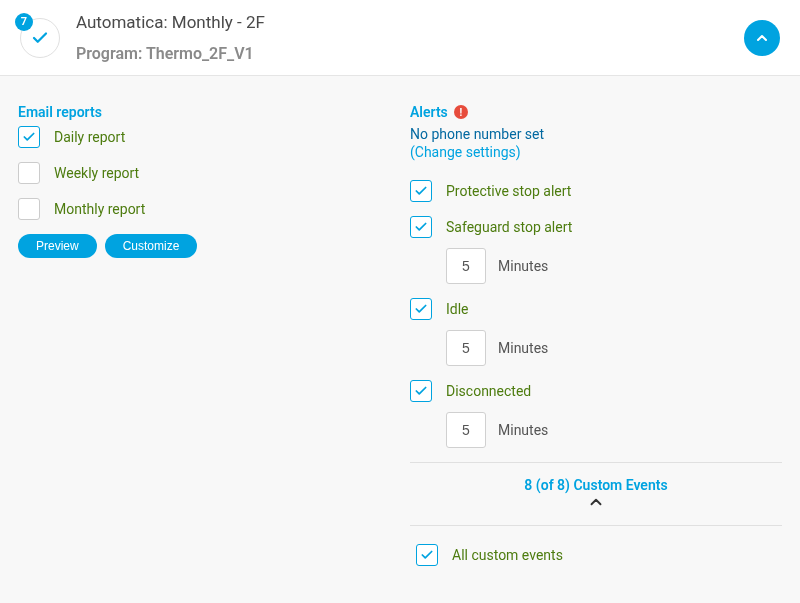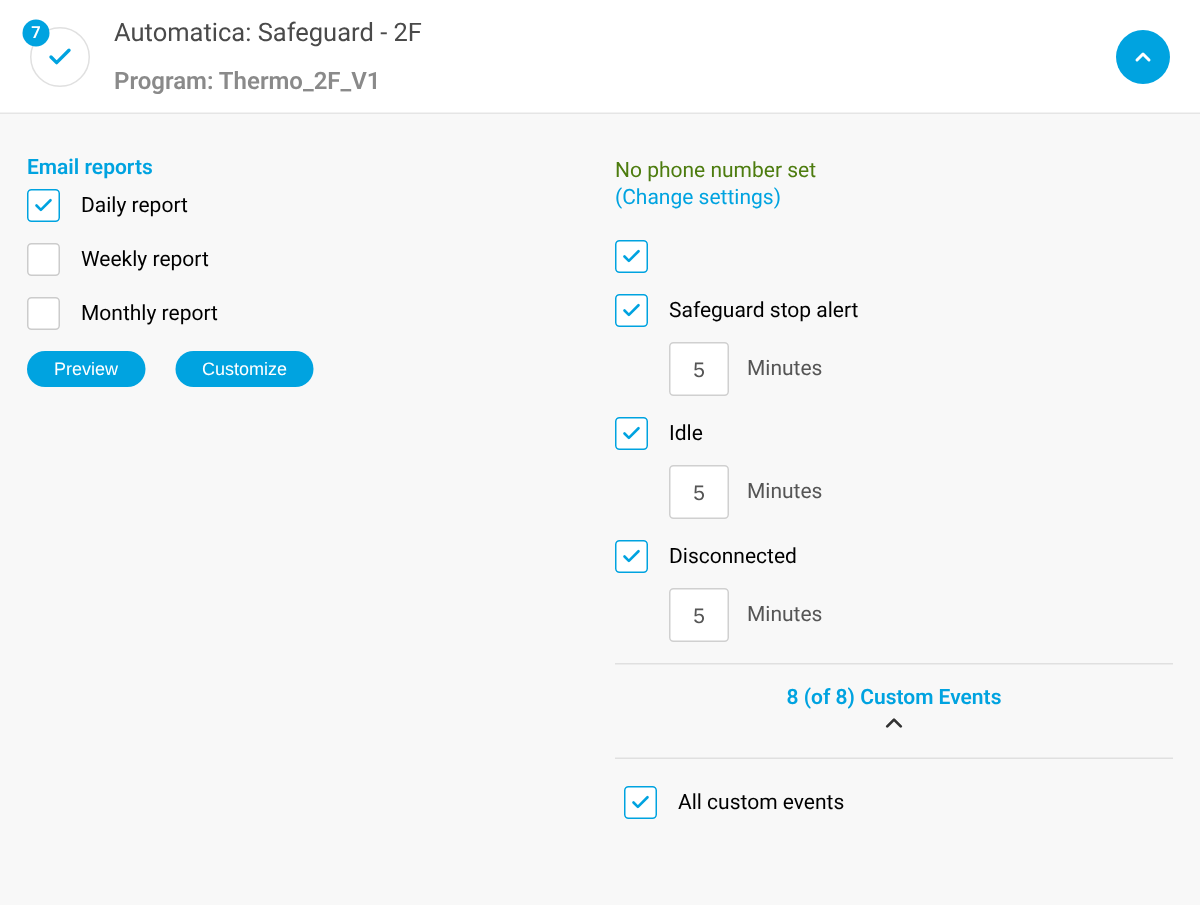--- a/index.html
+++ b/index.html
@@ -108,39 +108,39 @@
       background: #fff;
       display:flex;
       align-items:center;
       justify-content:center;
       cursor:pointer;
     }
     .checkbox.unchecked { border-color: #ccc; }
     .checkbox svg { width:14px; height:14px; display:none; }
     .checkbox.checked svg { display:block; }
     .check-label {
-      color: #000000;
+      color: #4d7c0f;
       font-size: 14px;
     }
     .btn-row {
       display:flex;
-      gap:20px;
+      gap:8px;
       margin-top:8px;
     }
     .pill-btn {
       background:#00a3e0;
       color:#fff;
       border:none;
       font-size:12px;
       padding:5px 18px;
       border-radius:14px;
       cursor:pointer;
     }
     .alert-sub {
-      color:#4d7c0f;
+      color:#0369a1;
       font-size:14px;
       margin-top:2px;
     }
     .change-link {
       color:#00a3e0;
       font-size:14px;
       cursor:pointer;
       margin-bottom:20px;
       display:inline-block;
       margin-top:2px;
@@ -198,21 +198,21 @@
 
 <div class="header">
   <div class="header-left">
     <div class="icon-circle">
       <span class="badge-num">7</span>
       <svg viewBox="0 0 24 24">
           <polyline points="4,12 9,17 20,6" fill="none" stroke="#00a3e0" stroke-width="3" stroke-linecap="round" stroke-linejoin="round"></polyline>
         </svg>
     </div>
     <div class="title-block">
-      <div class="title">Automatica: Safeguard - 2F</div>
+      <div class="title">Automatica: Monthly - 2F</div>
       <div class="subtitle">Program: Thermo_2F_V1</div>
     </div>
   </div>
   <div class="collapse-btn">
     <svg viewBox="0 0 24 24">
         <polyline points="6,15 12,9 18,15" fill="none" stroke="#fff" stroke-width="3" stroke-linecap="round" stroke-linejoin="round"></polyline>
       </svg>
   </div>
 </div>
 
@@ -242,30 +242,35 @@
       <span class="check-label">Monthly report</span>
     </div>
 
     <div class="btn-row">
       <button class="pill-btn">Preview</button>
       <button class="pill-btn">Customize</button>
     </div>
   </div>
 
   <div class="col">
+    <div class="section-title">
+      <span>Alerts</span>
+      <span class="warn-dot">!</span>
+    </div>
     <div class="alert-sub">No phone number set</div>
     <div class="change-link">(Change settings)</div>
 
 
     <div class="check-row">
       <div class="checkbox checked">
         <svg viewBox="0 0 24 24">
             <polyline points="4,12 9,17 20,6" fill="none" stroke="#00a3e0" stroke-width="3" stroke-linecap="round" stroke-linejoin="round"></polyline>
           </svg>
       </div>
+      <span class="check-label">Protective stop alert</span>
     </div>
 
     <div class="check-row">
       <div class="checkbox checked">
         <svg viewBox="0 0 24 24">
             <polyline points="4,12 9,17 20,6" fill="none" stroke="#00a3e0" stroke-width="3" stroke-linecap="round" stroke-linejoin="round"></polyline>
           </svg>
       </div>
       <span class="check-label">Safeguard stop alert</span>
     </div>

